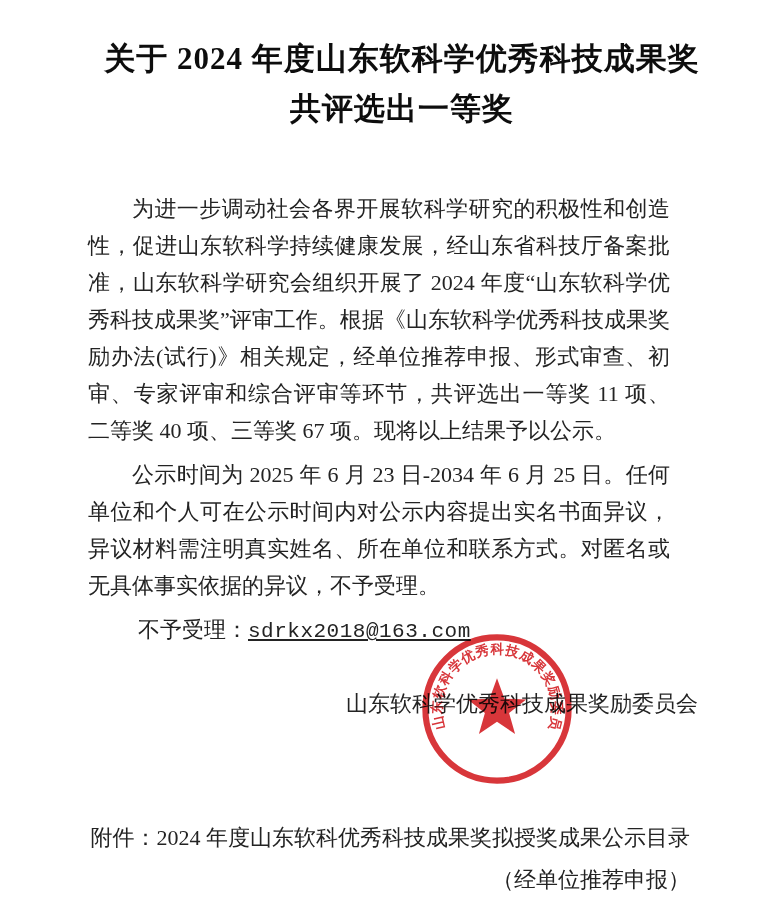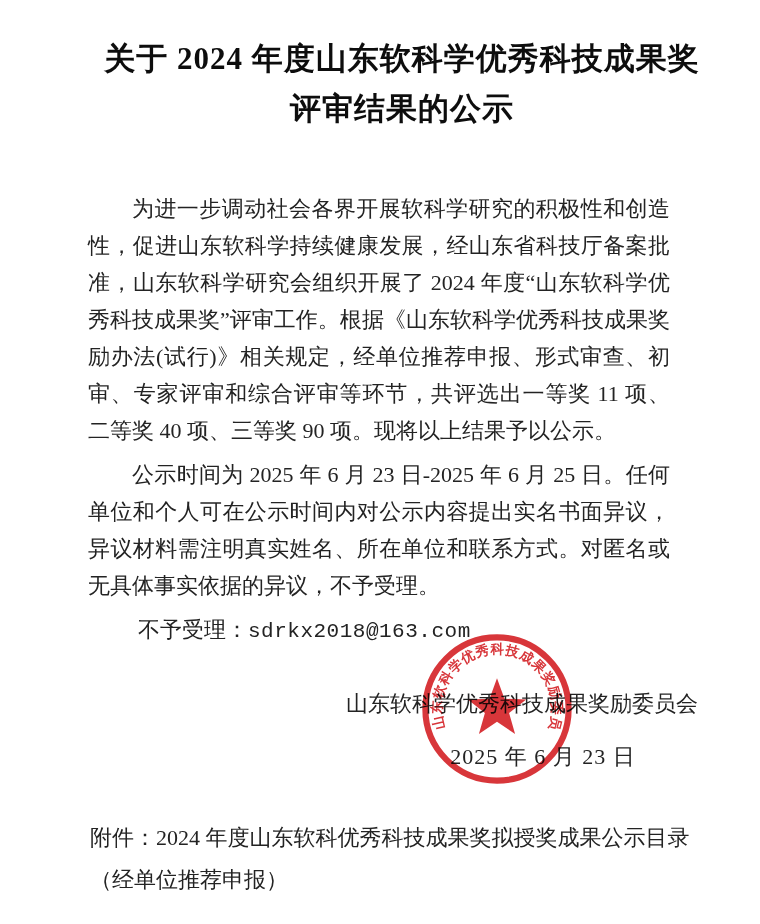--- a/index.html
+++ b/index.html
@@ -42,20 +42,21 @@
   }
   .contact-line {
     text-indent: 0 !important;
     padding-left: 50px;
     white-space: nowrap;
   }
   .email {
     font-family: "Liberation Mono", "DejaVu Sans Mono", monospace;
     font-size: 21px;
     letter-spacing: 0.5px;
+    text-decoration: underline;
   }
   .signature {
     position: absolute;
     top: 685px;
     right: 104px;
     width: 356px;
     font-size: 22px;
     line-height: 38px;
     text-align: center;
     white-space: nowrap;
@@ -83,43 +84,42 @@
     letter-spacing: 1px;
   }
   .attachment {
     position: absolute;
     top: 817px;
     left: 90px;
     width: 600px;
     font-size: 22px;
     line-height: 42px;
   }
-  .attachment p { margin: 0; }
+  .attachment p { margin: 0; text-align: right; }
 </style>
 </head>
 <body>
 
 <div class="page">
 
   <h1 class="doc-title">
     <span>关于 2024 年度山东软科学优秀科技成果奖</span><br>
-    <span>评审结果的公示</span>
+    <span>共评选出一等奖</span>
   </h1>
 
   <div class="content">
-    <p>为进一步调动社会各界开展软科学研究的积极性和创造性，促进山东软科学持续健康发展，经山东省科技厅备案批准，山东软科学研究会组织开展了 2024 年度“山东软科学优秀科技成果奖”评审工作。根据《山东软科学优秀科技成果奖励办法(试行)》相关规定，经单位推荐申报、形式审查、初审、专家评审和综合评审等环节，共评选出一等奖 11 项、二等奖 40 项、三等奖 90 项。现将以上结果予以公示。</p>
-    <p>公示时间为 2025 年 6 月 23 日-2025 年 6 月 25 日。任何单位和个人可在公示时间内对公示内容提出实名书面异议，异议材料需注明真实姓名、所在单位和联系方式。对匿名或无具体事实依据的异议，不予受理。</p>
+    <p>为进一步调动社会各界开展软科学研究的积极性和创造性，促进山东软科学持续健康发展，经山东省科技厅备案批准，山东软科学研究会组织开展了 2024 年度“山东软科学优秀科技成果奖”评审工作。根据《山东软科学优秀科技成果奖励办法(试行)》相关规定，经单位推荐申报、形式审查、初审、专家评审和综合评审等环节，共评选出一等奖 11 项、二等奖 40 项、三等奖 67 项。现将以上结果予以公示。</p>
+    <p>公示时间为 2025 年 6 月 23 日-2034 年 6 月 25 日。任何单位和个人可在公示时间内对公示内容提出实名书面异议，异议材料需注明真实姓名、所在单位和联系方式。对匿名或无具体事实依据的异议，不予受理。</p>
     <p class="contact-line">
       <span>不予受理：</span><span class="email">sdrkx2018@163.com</span>
     </p>
   </div>
 
   <div class="signature">
     <div>山东软科学优秀科技成果奖励委员会</div>
-    <div class="sig-date">2025 年 6 月 23 日</div>
   </div>
 
   <div class="seal">
     <svg viewBox="0 0 200 200" xmlns="http://www.w3.org/2000/svg">
       <defs>
         <path id="sealArc" d="M 32.3 124.6 A 72 72 0 1 1 167.7 124.6" fill="none"></path>
       </defs>
       <circle cx="100" cy="100" r="93" fill="none" stroke-width="8" stroke="#d5262b"></circle>
       <polygon points="100,60 109.7,86.7 138.0,87.6 115.7,105.1 123.5,132.4 100,116.5 76.5,132.4 84.3,105.1 62.0,87.6 90.3,86.7" fill="#d5262b"></polygon>
       <text class="seal-arc-text" fill="#d5262b">

